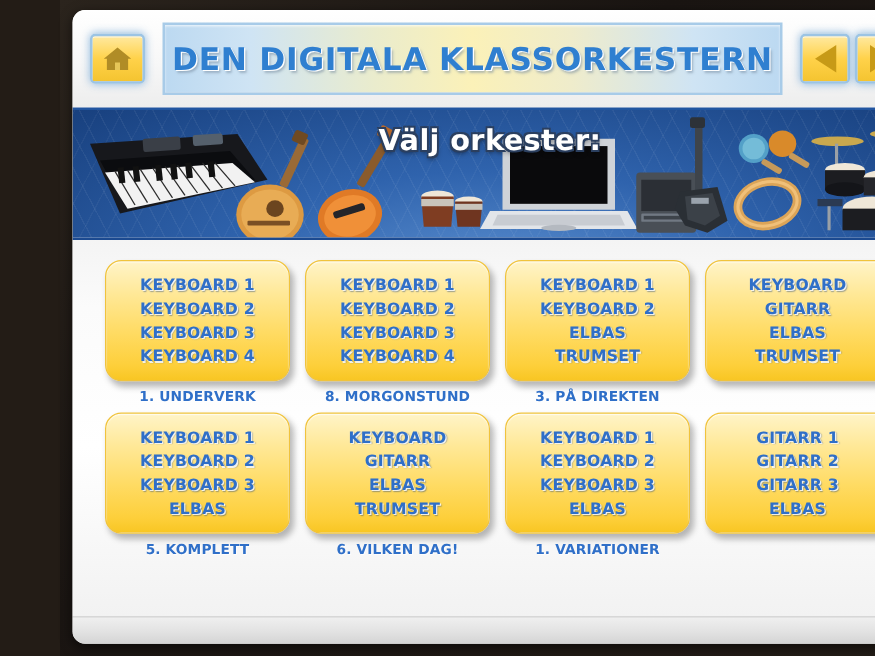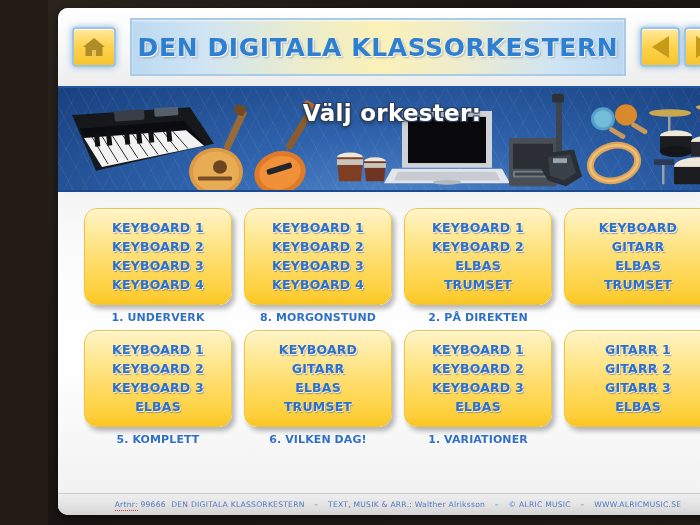--- a/index.html
+++ b/index.html
@@ -402,21 +402,21 @@
           <div class="card-caption">8. MORGONSTUND</div>
         </div>
 
         <div class="cell">
           <div class="card">
             <div class="card-line">KEYBOARD 1</div>
             <div class="card-line">KEYBOARD 2</div>
             <div class="card-line">ELBAS</div>
             <div class="card-line">TRUMSET</div>
           </div>
-          <div class="card-caption">2. PÅ DIREKTEN</div>
+          <div class="card-caption">3. PÅ DIREKTEN</div>
         </div>
 
         <div class="cell">
           <div class="card">
             <div class="card-line">KEYBOARD</div>
             <div class="card-line">GITARR</div>
             <div class="card-line">ELBAS</div>
             <div class="card-line">TRUMSET</div>
           </div>
         </div>
@@ -459,31 +459,20 @@
             <div class="card-line">GITARR 2</div>
             <div class="card-line">GITARR 3</div>
             <div class="card-line">ELBAS</div>
           </div>
         </div>
       </div>
 
     </div>
 
     <div class="footer">
-      <div class="footer-text">
-        <span class="artnr">Artnr:</span>
-        <span>99666</span>
-        &nbsp;<span>DEN DIGITALA KLASSORKESTERN</span>
-        <span class="sep">–</span>
-        <span>TEXT, MUSIK &amp; ARR.: Walther Alriksson</span>
-        <span class="sep">–</span>
-        <span>© ALRIC MUSIC</span>
-        <span class="sep">–</span>
-        <span>WWW.ALRICMUSIC.SE</span>
-      </div>
       <span class="resize-grip">
         <svg width="9" height="9" viewBox="0 0 9 9" aria-hidden="true">
           <g fill="#8d8d8d">
             <rect x="7" y="0" width="1.4" height="1.4"></rect>
             <rect x="4" y="3" width="1.4" height="1.4"></rect>
               <rect x="7" y="3" width="1.4" height="1.4"></rect>
             <rect x="1" y="6" width="1.4" height="1.4"></rect>
               <rect x="4" y="6" width="1.4" height="1.4"></rect>
               <rect x="7" y="6" width="1.4" height="1.4"></rect>
           </g>

